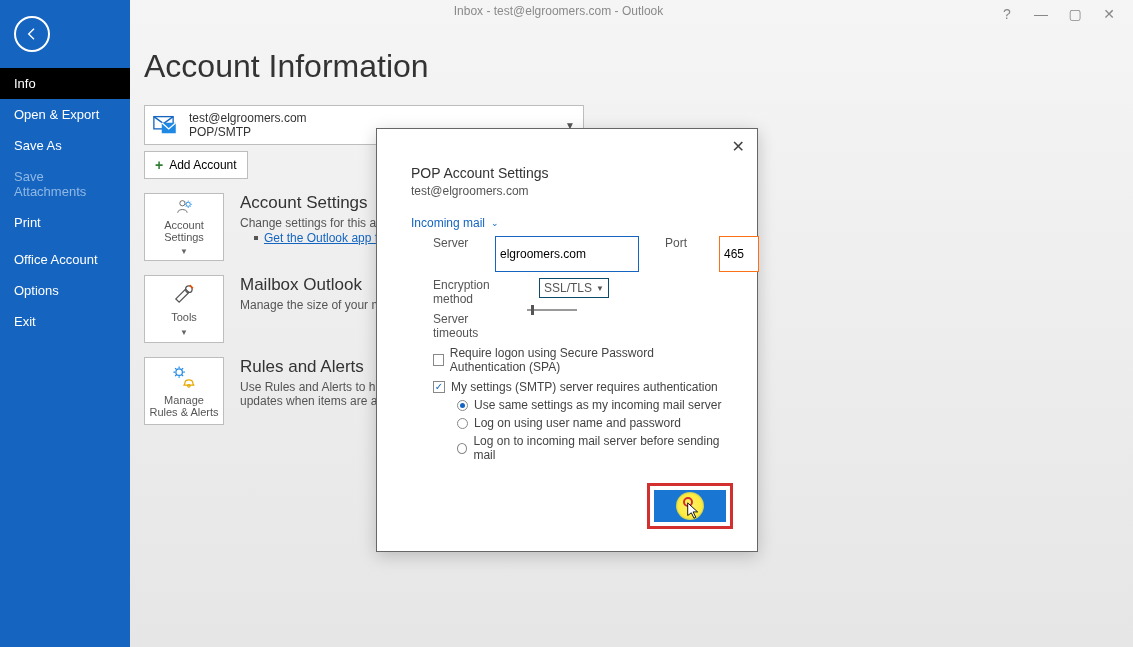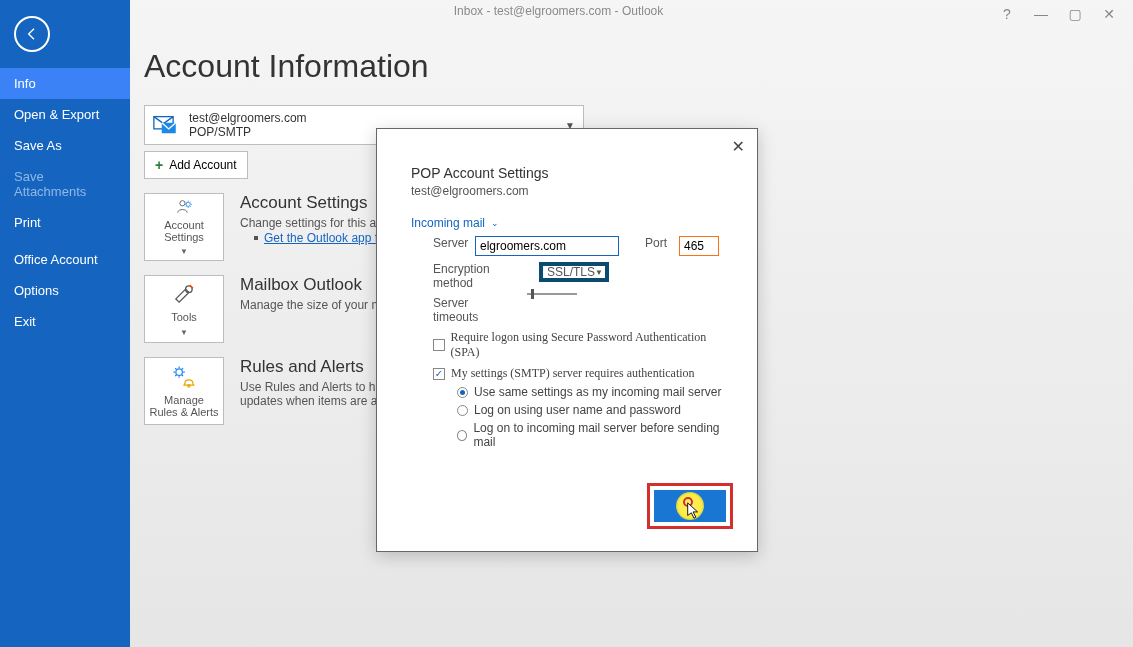--- a/index.html
+++ b/index.html
@@ -51,21 +51,21 @@
     border-radius: 50%;
     margin: 6px 0 16px 14px;
     display: flex; align-items: center; justify-content: center;
   }
   .back-circle svg { width: 16px; height: 16px; }
   .side-item {
     padding: 8px 14px;
     font-size: 13px;
     cursor: pointer;
   }
-  .side-item.active { background: #3b82f6; }
+  .side-item.active { background: #000000; }
   .side-item.disabled { color: #90b8e4; }
   .side-group { margin-top: 6px; }
 
   
   .main {
     position: absolute;
     left: 130px; top: 20px;
     right: 0; bottom: 0;
     padding: 28px 0 12px 14px;
   }
@@ -172,28 +172,29 @@
     display: flex;
     align-items: flex-start;
     gap: 12px;
     margin: 6px 0 6px 22px;
     font-size: 12px;
     color: #555;
   }
   .form-row label.fld { width: 94px; }
   .text-input {
     border: 1px solid #1565c0;
-    height: 20px;
+    height: 36px;
     padding: 0 4px;
     font-size: 12px;
     width: 144px;
+    margin-left: 20px;
   }
   .text-input.plain { border: 1px solid #f97316; width: 40px; }
   .select-box {
-    border: 4px solid #0c4a6e;
+    border: 1px solid #0c4a6e;
     height: 20px;
     width: 70px;
     padding: 0 4px;
     font-size: 12px;
     display: inline-flex;
     align-items: center;
     justify-content: space-between;
   }
   .slider {
     width: 50px; height: 2px; background: #999;
@@ -209,21 +210,20 @@
     width: 3px; height: 10px;
     background: #555;
   }
   .check-row {
     margin: 6px 0 4px 22px;
     display: flex;
     align-items: center;
     gap: 6px;
     font-size: 12px;
     color: #444;
-    font-family: Liberation Serif, serif;
   }
   .checkbox {
     width: 12px; height: 12px;
     border: 1px solid #888;
     display: inline-flex;
     align-items: center;
     justify-content: center;
   }
   .checkbox.checked::after {
     content: "✓";

